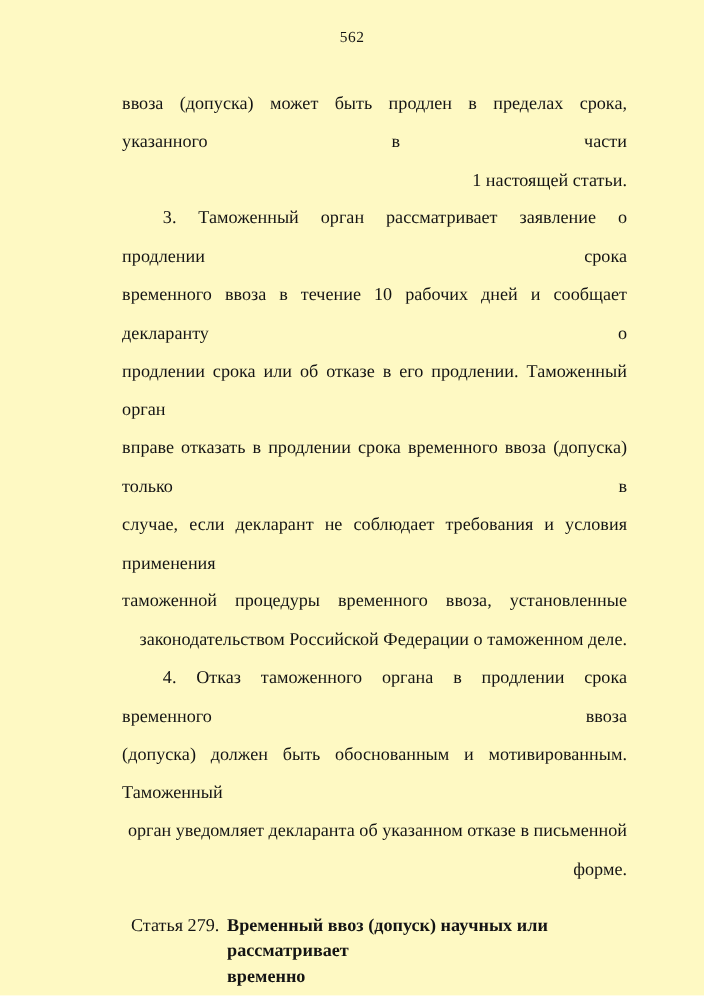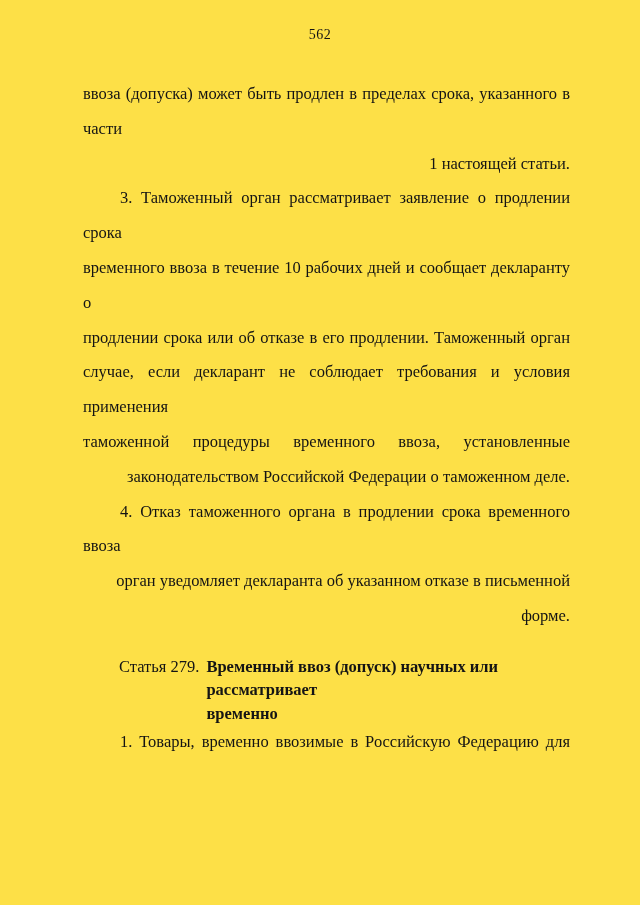--- a/index.html
+++ b/index.html
@@ -4,21 +4,21 @@
 <style>
   html, body {
     margin: 0;
     padding: 0;
     background: #ffffff;
   }
   .page {
     position: relative;
     width: 640px;
     height: 905px;
-    background: #fde047;
+    background: #fef9c3;
     overflow: hidden;
     font-family: "Liberation Serif", "DejaVu Serif", serif;
     color: #141414;
   }
   .page-number {
     padding-top: 27px;
     text-align: center;
     font-size: 14px;
     line-height: 16px;
     letter-spacing: 0.5px;
@@ -31,20 +31,21 @@
     line-height: 34.8px;
   }
   .paragraph { margin: 0; }
   .line {
     text-align: right;
     min-height: 34.8px;
   }
   .line.just {
     text-align: justify;
     text-align-last: justify;
+    margin-left: 28px;
   }
   .line.first {
     text-indent: 37px;
   }
   .heading {
     display: flex;
     align-items: flex-start;
     padding-left: 36px;
     margin-top: 21px;
     line-height: 23.5px;
@@ -65,26 +66,28 @@
   <div class="page-number">562</div>
   <div class="content">
       <div class="paragraph">
         <div class="line just">ввоза (допуска) может быть продлен в пределах срока, указанного в части</div>
         <div class="line">1 настоящей статьи.</div>
       </div>
       <div class="paragraph">
         <div class="line just first">3. Таможенный орган рассматривает заявление о продлении срока</div>
         <div class="line just">временного ввоза в течение 10 рабочих дней и сообщает декларанту о</div>
         <div class="line just">продлении срока или об отказе в его продлении. Таможенный орган</div>
+        <div class="line just">вправе отказать в продлении срока временного ввоза (допуска) только в</div>
         <div class="line just">случае, если декларант не соблюдает требования и условия применения</div>
         <div class="line just">таможенной процедуры временного ввоза, установленные</div>
         <div class="line">законодательством Российской Федерации о таможенном деле.</div>
       </div>
       <div class="paragraph">
         <div class="line just first">4. Отказ таможенного органа в продлении срока временного ввоза</div>
+        <div class="line just">(допуска) должен быть обоснованным и мотивированным. Таможенный</div>
         <div class="line">орган  уведомляет декларанта об указанном отказе в  письменной форме.</div>
       </div>
       <div class="heading">
         <span class="heading-label">Статья 279.</span>
         <span class="heading-title">
           <div class="heading-line">Временный ввоз (допуск) научных или рассматривает</div>
           <div class="heading-line">временно</div>
         </span>
       </div>
       <div class="paragraph">

